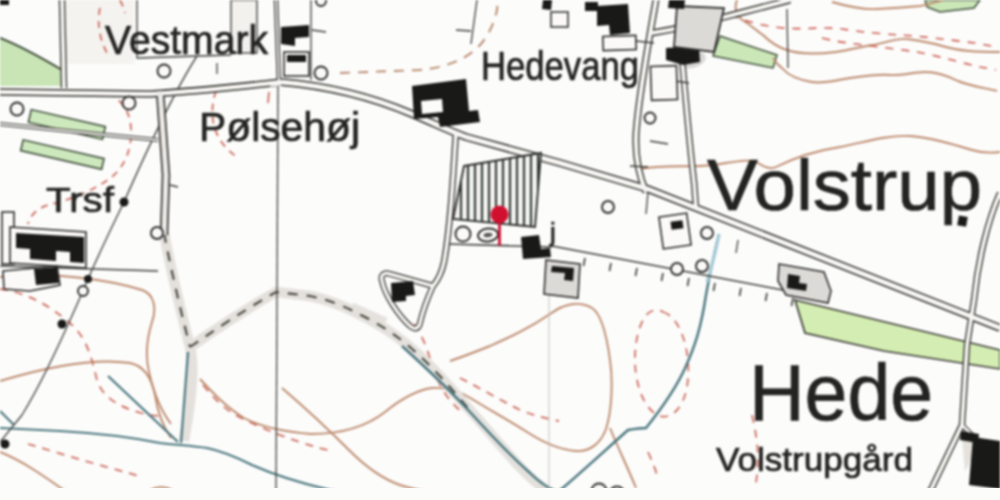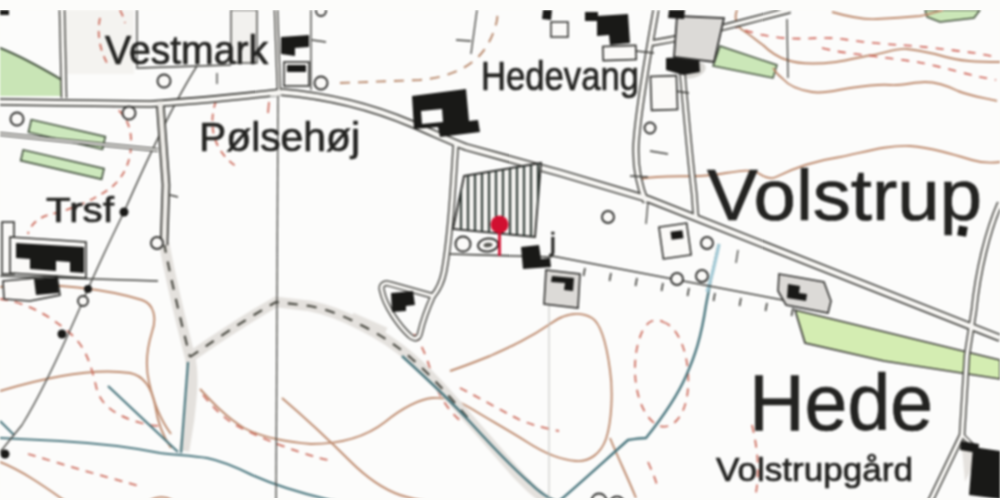--- a/index.html
+++ b/index.html
@@ -1,16 +1,16 @@
 <!DOCTYPE html>
 <html><head>
 <meta charset="utf-8">
 <style>
   html,body{margin:0;padding:0;background:#fcfcfa;}
-  #map{width:1000px;height:488px;position:relative;overflow:hidden;margin-top:10px;}
+  #map{width:1000px;height:488px;position:relative;overflow:hidden;}
   svg{filter:blur(0.85px);}
   text{font-family:"Liberation Sans",sans-serif;fill:#232321;stroke:#232321;stroke-width:0.7;}
 </style>
 </head>
 <body>
 
 <div id="map">
 <svg width="1000" height="500" viewBox="0 0 1000 500" xmlns="http://www.w3.org/2000/svg">
 
 <rect x="0" y="0" width="1000" height="500" fill="#fcfcfb"></rect>

